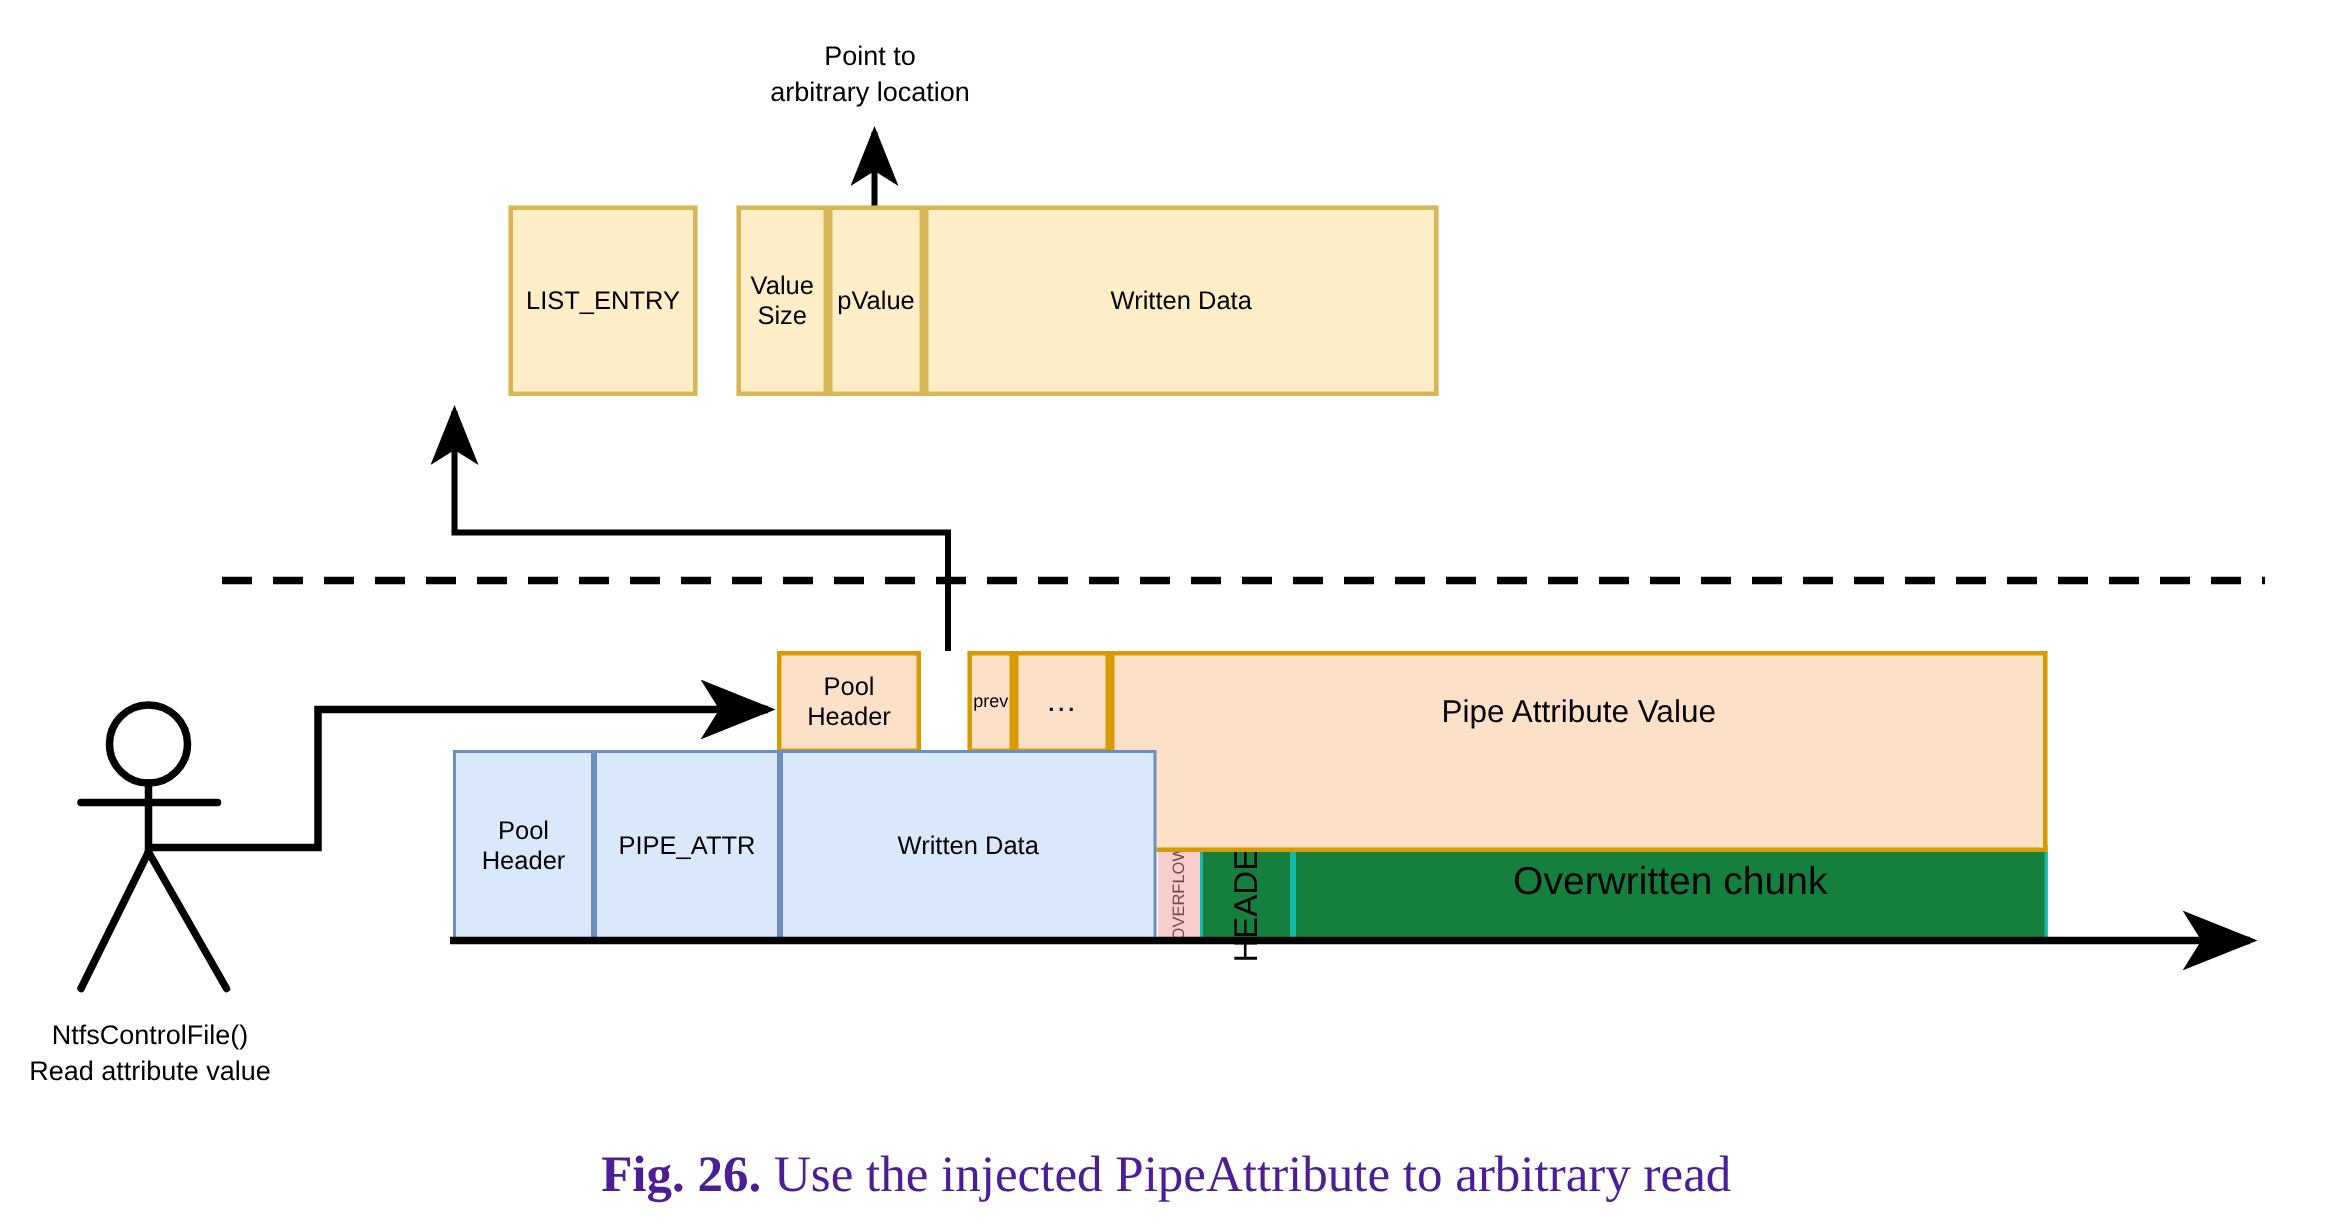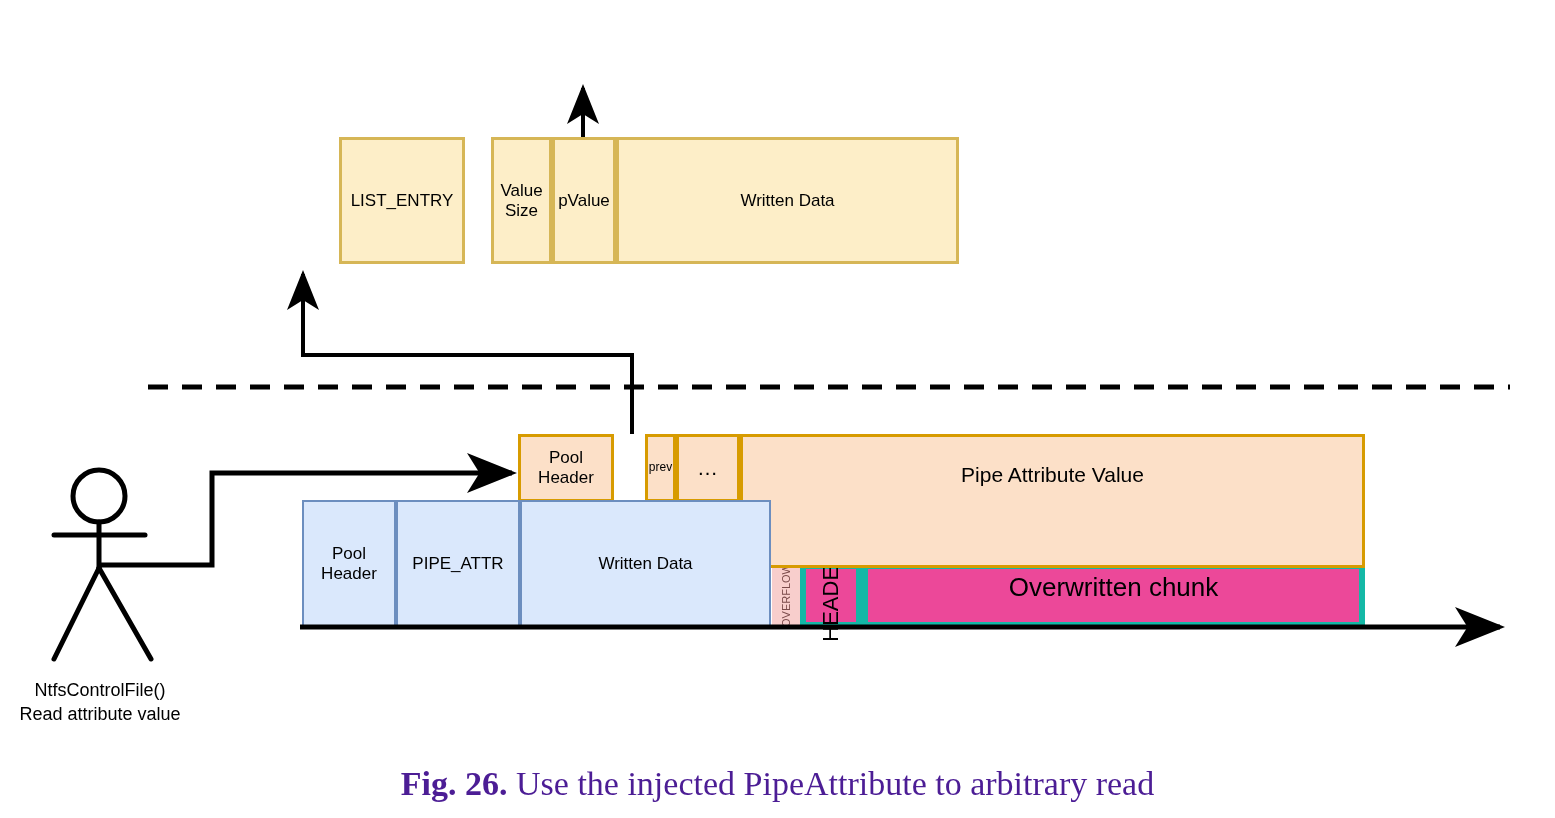--- a/index.html
+++ b/index.html
@@ -43,22 +43,22 @@
   .orange.tiny { font-size: 12px; }
   .orange.dots { font-size: 21px; letter-spacing: 1px; }
   
   .blue {
     background: #dae8fc;
     border: 2px solid #6c8ebf;
     font-size: 17px;
   }
   
   .green {
-    background: #ec4899;
-    border: 6px solid #14b8a6;
+    background: #15803d;
+    border: 2px solid #14b8a6;
     font-size: 17px;
   }
   .green.big { font-size: 26px; }
   
   .red {
     background: #f8cecc;
     border: 1px solid #f8cecc;
     font-size: 11px;
     color: #7a4a4a;
   }
@@ -94,20 +94,22 @@
   .z-low  { z-index: 1; }
   .z-mid  { z-index: 2; }
   .z-high { z-index: 3; }
   .z-top  { z-index: 4; }
 </style>
 </head>
 <body>
 
 <div id="stage">
 
+  <div class="plain-text z-top" style="left:455px; top:25px; width:250px;">Point to
+arbitrary location</div>
 
   <div class="box yellow z-mid" style="left:303px; top:137px; width:126px; height:127px;margin-left:36px;">
     <span>LIST_ENTRY</span>
   </div>
   <div class="box yellow z-mid" style="left:491px; top:137px; width:61px; height:127px; white-space:pre-line;">
     <span style="white-space:pre-line;">Value
 Size</span>
   </div>
   <div class="box yellow z-mid" style="left:552px; top:137px; width:64px; height:127px;">
     <span>pValue</span>

